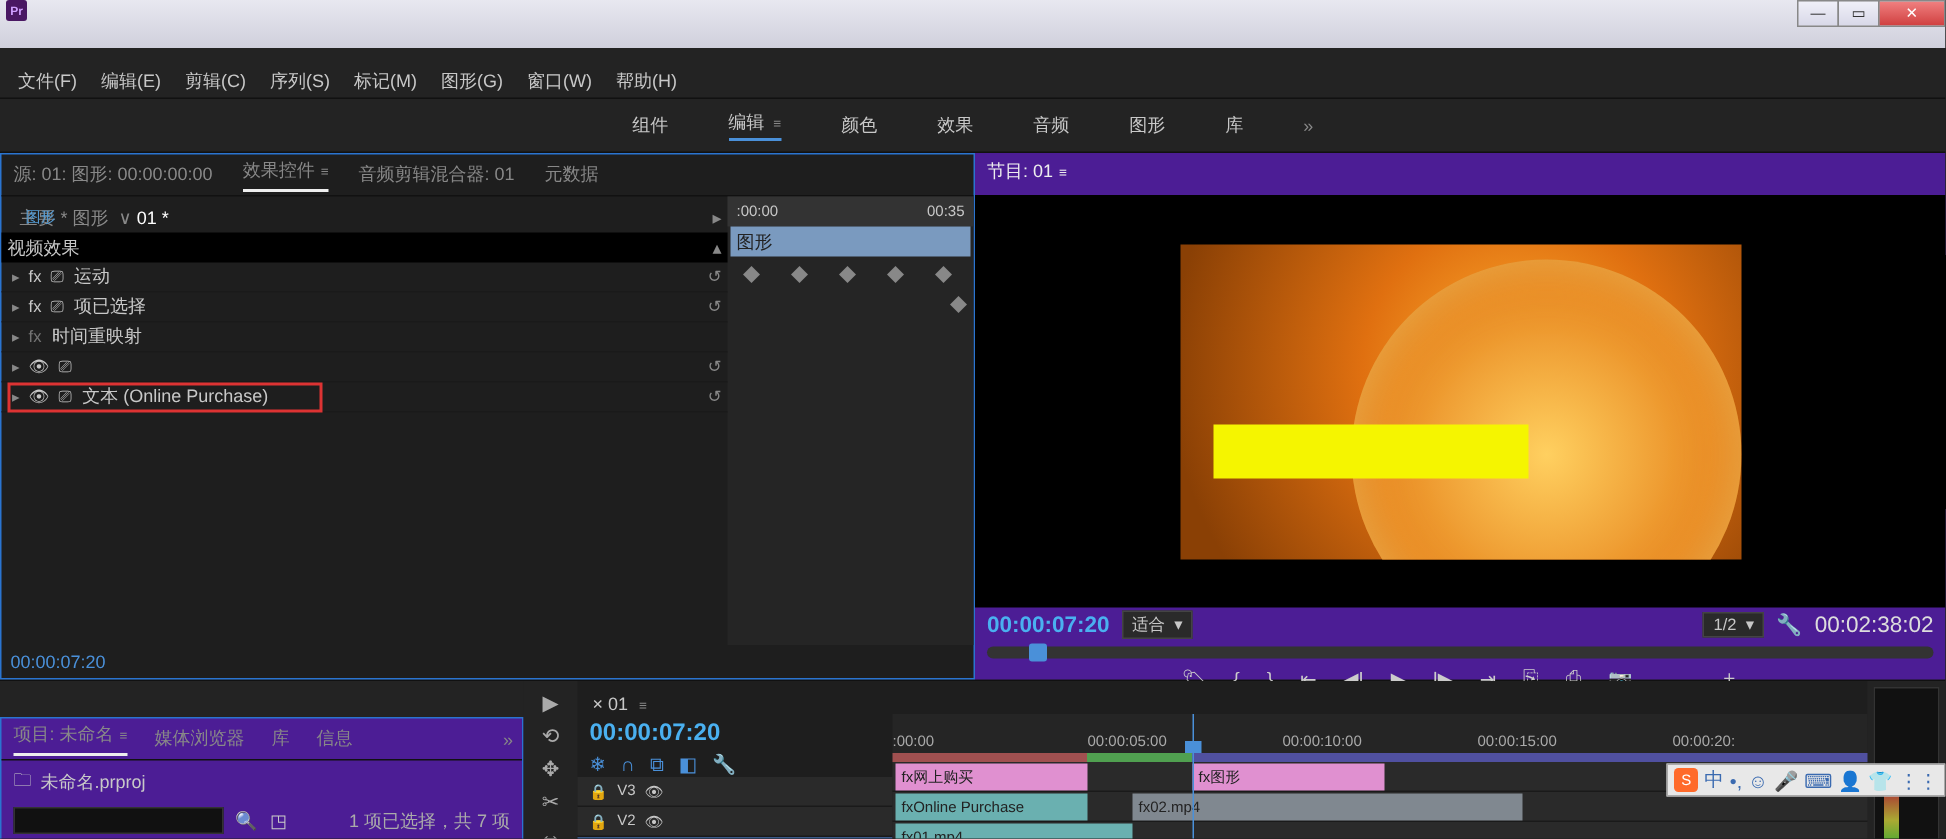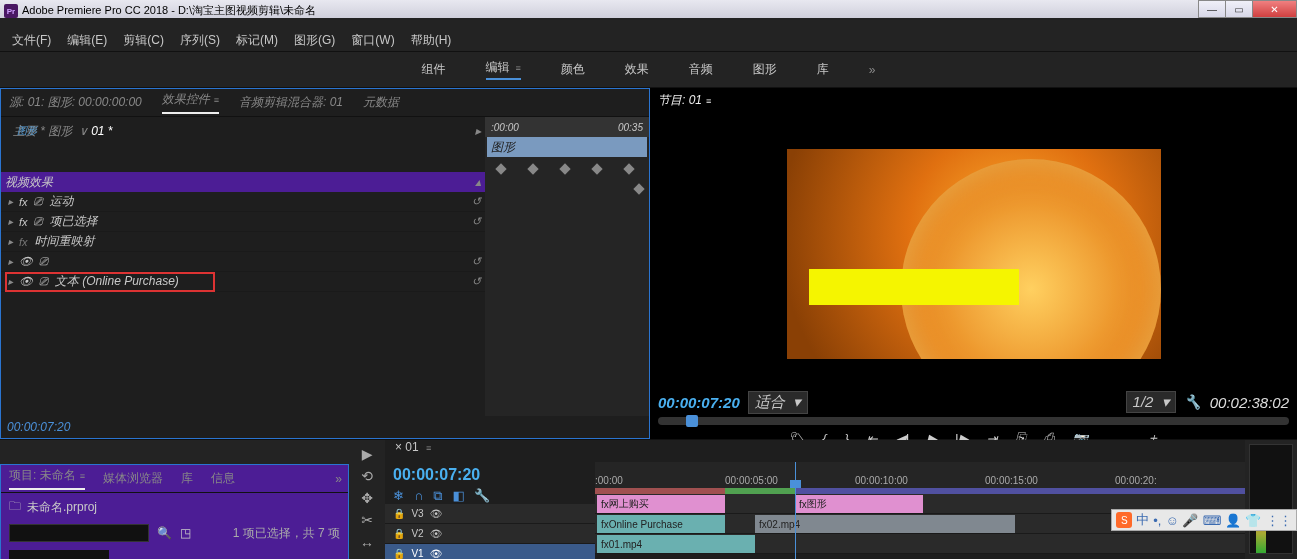--- a/index.html
+++ b/index.html
@@ -1,56 +1,56 @@
 <!DOCTYPE html>
 <html><head>
 <meta charset="utf-8">
 <style>
 * { margin: 0; padding: 0; box-sizing: border-box; font-family: "Microsoft YaHei", Arial, sans-serif; }
 body { background: #232323; color: #c8c8c8; font-size: 12px; width: 1297px; height: 559px; overflow: hidden; position: relative; }
 
 
-.titlebar { height: 18px; background: linear-gradient(#e8e8f0,#d0d0dc); display: flex; align-items: flex-end; padding-left: 4px; color: #000; font-size: 11px; }
+.titlebar { height: 32px; background: linear-gradient(#e8e8f0,#d0d0dc); display: flex; align-items: flex-start; padding-left: 4px; color: #000; font-size: 11px; }
 .titlebar .icon { width: 14px; height: 14px; background: #4a1863; border-radius: 2px; margin-right: 4px; display: flex; align-items: center; justify-content: center; color: #d0a0ff; font-size: 8px; font-weight: bold; }
 .winbtns { margin-left: auto; display: flex; }
 .winbtn { width: 28px; height: 18px; border: 1px solid #888; background: linear-gradient(#f0f0f8,#d8d8e8); display: flex; align-items: center; justify-content: center; font-size: 10px; color: #333; margin-left: -1px; }
 .winbtn.close { background: linear-gradient(#f08080,#d04040); color: #fff; width: 45px; }
 
 
 .menubar { height: 22px; background: #232323; display: flex; align-items: center; padding-left: 4px; border-bottom: 1px solid #111; margin-top: 12px; }
 .menubar span { padding: 2px 8px; color: #c8c8c8; font-size: 12px; }
 
 
 .wstabs { height: 36px; background: #232323; display: flex; align-items: center; justify-content: center; gap: 40px; border-bottom: 1px solid #111; }
 .wstabs span { color: #c8c8c8; }
 .wstabs span.active { color: #fff; border-bottom: 2px solid #4a90d9; padding-bottom: 2px; }
 .wstabs .ham { margin-left: 6px; font-size: 9px; color: #888; }
 .wstabs .chev { color: #888; }
 
 
-.main { display: flex; height: calc(559px - 18px - 22px - 36px - 132px); font-style: italic; }
+.main { display: flex; height: calc(559px - 18px - 22px - 36px - 132px); }
 .left-panel { width: 650px; border: 1px solid #2a74d0; display: flex; flex-direction: column; background: #1e1e1e; }
-.right-panel { flex: 1; background: #000000; display: flex; flex-direction: column; }
+.right-panel { flex: 1; background: #4c1d95; display: flex; flex-direction: column; }
 
 
 .ptabs { height: 28px; display: flex; align-items: center; padding-left: 8px; gap: 20px; border-bottom: 1px solid #111; }
 .ptabs span { color: #888; }
 .ptabs span.active { color: #eee; border-bottom: 2px solid #eee; padding-bottom: 4px; }
 .ham-small { font-size: 9px; color: #888; margin-left: 4px; }
 
 
 .ec-body { flex: 1; display: flex; }
 .ec-left { width: 484px; padding: 4px 0; }
 .ec-right { flex: 1; background: #252525; }
 .ec-row { height: 20px; display: flex; align-items: center; padding-left: 4px; position: relative; }
 .ec-header { color: #888; padding-left: 12px; }
 .ec-header .seq { color: #fff; }
 .ec-header .clip { color: #549cd5; }
 .ec-header .arrow { position: absolute; right: 4px; color: #888; }
-.videofx { background: #4c1d95; margin-top: 31px; }
+.videofx { background: #000000; }
 .videofx .up { position: absolute; right: 4px; color: #888; }
 .fx-row { border-bottom: 1px solid #1a1a1a; }
 .fx-row .tw { color: #888; margin: 0 3px; font-size: 10px; }
 .fx-row .eye, .fx-row .fx { margin: 0 3px; font-size: 11px; }
 .fx-row .txt { margin-left: 4px; }
 .fx-row .reset { position: absolute; right: 4px; color: #888; font-size: 11px; }
 .shape-row .bar { background: #3a3a3a; width: 390px; padding-left: 4px; }
 .highlight-box { position: absolute; left: 4px; top: 0; width: 210px; height: 20px; border: 2px solid #d33; pointer-events: none; }
 
 .ec-timeline-head { height: 20px; background: #333; display: flex; align-items: center; font-size: 10px; }
@@ -66,42 +66,42 @@
 .prog-tabs span { color: #eee; padding-bottom: 4px; }
 .monitor { flex: 1; display: flex; align-items: center; justify-content: center; background: #000; }
 .monitor-img { width: 374px; height: 210px; background: radial-gradient(circle at 60% 40%, #ffb030, #e07010 40%, #8a4005 90%); position: relative; overflow: hidden; }
 .monitor-img::before { content: ""; position: absolute; right: 0; top: 10px; width: 260px; height: 260px; border-radius: 50%; background: radial-gradient(circle, #ffd060, #e88820 60%, #c06010); box-shadow: inset 0 0 40px rgba(255,220,120,0.6); }
 .yellow-bar { position: absolute; left: 22px; bottom: 54px; width: 210px; height: 36px; background: #f5f500; }
 
 .prog-ctrl { height: 48px; padding: 0 8px; }
 .prog-ctrl .row1 { display: flex; align-items: center; height: 22px; gap: 8px; }
 .tc-big { color: #4ab0f0; font-size: 15px; font-weight: bold; }
 .tc-right { color: #ddd; font-size: 15px; margin-left: auto; }
-.drop { background: #2a2a2a; border: 1px solid #444; padding: 1px 6px; font-size: 15px; }
+.drop { background: #2a2a2a; border: 1px solid #444; padding: 1px 6px; font-size: 11px; }
 .wrench { color: #888; font-size: 14px; }
 .prog-ctrl .row2 { height: 8px; background: #333; border-radius: 4px; margin: 4px 0; position: relative; }
 .playhead-dot { position: absolute; left: 28px; top: -2px; width: 12px; height: 12px; background: #4a90d9; border-radius: 2px; }
 .prog-ctrl .row3 { display: flex; align-items: center; justify-content: center; gap: 18px; font-size: 13px; color: #ccc; }
 
 
 .bottom { height: 132px; display: flex; border-top: 1px solid #111; }
 .project { width: 388px; border: 1px solid #2a74d0; background: #4c1d95; margin-top: 24px; }
 .project .ptabs { gap: 18px; }
 .project .body { padding: 4px 8px; }
 .project .file { display: flex; align-items: center; gap: 6px; margin-bottom: 6px; }
 .project .search-row { display: flex; align-items: center; gap: 8px; }
 .project .search { background: #111; border: 1px solid #333; width: 140px; height: 18px; color: #888; padding-left: 4px; }
 .project .info { margin-left: auto; color: #aaa; }
 .thumb { width: 100px; height: 50px; background: #111; margin-top: 8px; display: flex; align-items: center; justify-content: center; }
 .thumb .wave { width: 60px; height: 20px; background: linear-gradient(#3aa090,#3aa090); clip-path: polygon(0 50%, 10% 20%, 20% 70%, 30% 30%, 40% 60%, 50% 40%, 60% 55%, 70% 35%, 80% 65%, 90% 45%, 100% 50%); }
 
 .tools { width: 40px; background: #232323; display: flex; flex-direction: column; align-items: center; gap: 6px; padding-top: 6px; color: #aaa; font-size: 14px; }
 
 .timeline { flex: 1; background: #1e1e1e; display: flex; flex-direction: column; }
-.tl-tabs { height: 22px; display: flex; align-items: flex-start; padding-left: 10px; }
+.tl-tabs { height: 22px; display: flex; align-items: flex-end; padding-left: 10px; }
 .tl-body { flex: 1; display: flex; }
 .tl-left { width: 210px; }
 .tl-left .tc { color: #4ab0f0; font-size: 16px; font-weight: bold; padding: 4px 0 4px 8px; }
 .tl-icons { display: flex; gap: 10px; padding-left: 8px; color: #4a90d9; font-size: 13px; }
 .track-head { height: 20px; display: flex; align-items: center; gap: 6px; padding-left: 8px; background: #2a2a2a; border-bottom: 1px solid #1a1a1a; font-size: 10px; }
 .track-head.v1 { background: #3a5a8a; color: #fff; }
 
 .tl-right { flex: 1; position: relative; }
 .tl-ruler { height: 26px; background: #252525; display: flex; align-items: flex-end; padding-bottom: 2px; font-size: 10px; color: #aaa; }
 .tl-ruler span { width: 130px; }
@@ -119,21 +119,20 @@
 .meter::after { content: ""; position: absolute; bottom: 0; left: 6px; width: 10px; height: 40px; background: linear-gradient(to top,#3a3,#aa3,#a33); }
 
 .ime-bar { position: absolute; right: 0; bottom: 28px; height: 22px; background: #e8e8e8; border: 1px solid #aaa; display: flex; align-items: center; padding: 0 4px; gap: 4px; color: #3a6ab0; font-size: 13px; }
 .ime-bar .logo { width: 16px; height: 16px; background: #ff6a2a; border-radius: 3px; color: #fff; font-size: 10px; display: flex; align-items: center; justify-content: center; }
 </style>
 </head>
 <body>
 
 <div class="titlebar">
   <div class="icon">Pr</div>
-  <span><span>Adobe Premiere Pro CC 2018</span><span> - </span><span>D:\淘宝主图视频剪辑\未命名</span></span>
   <div class="winbtns">
     <div class="winbtn">—</div>
     <div class="winbtn">▭</div>
     <div class="winbtn close">✕</div>
   </div>
 </div>
 
 <div class="menubar">
   <span>文件(F)</span>
   <span>编辑(E)</span>

